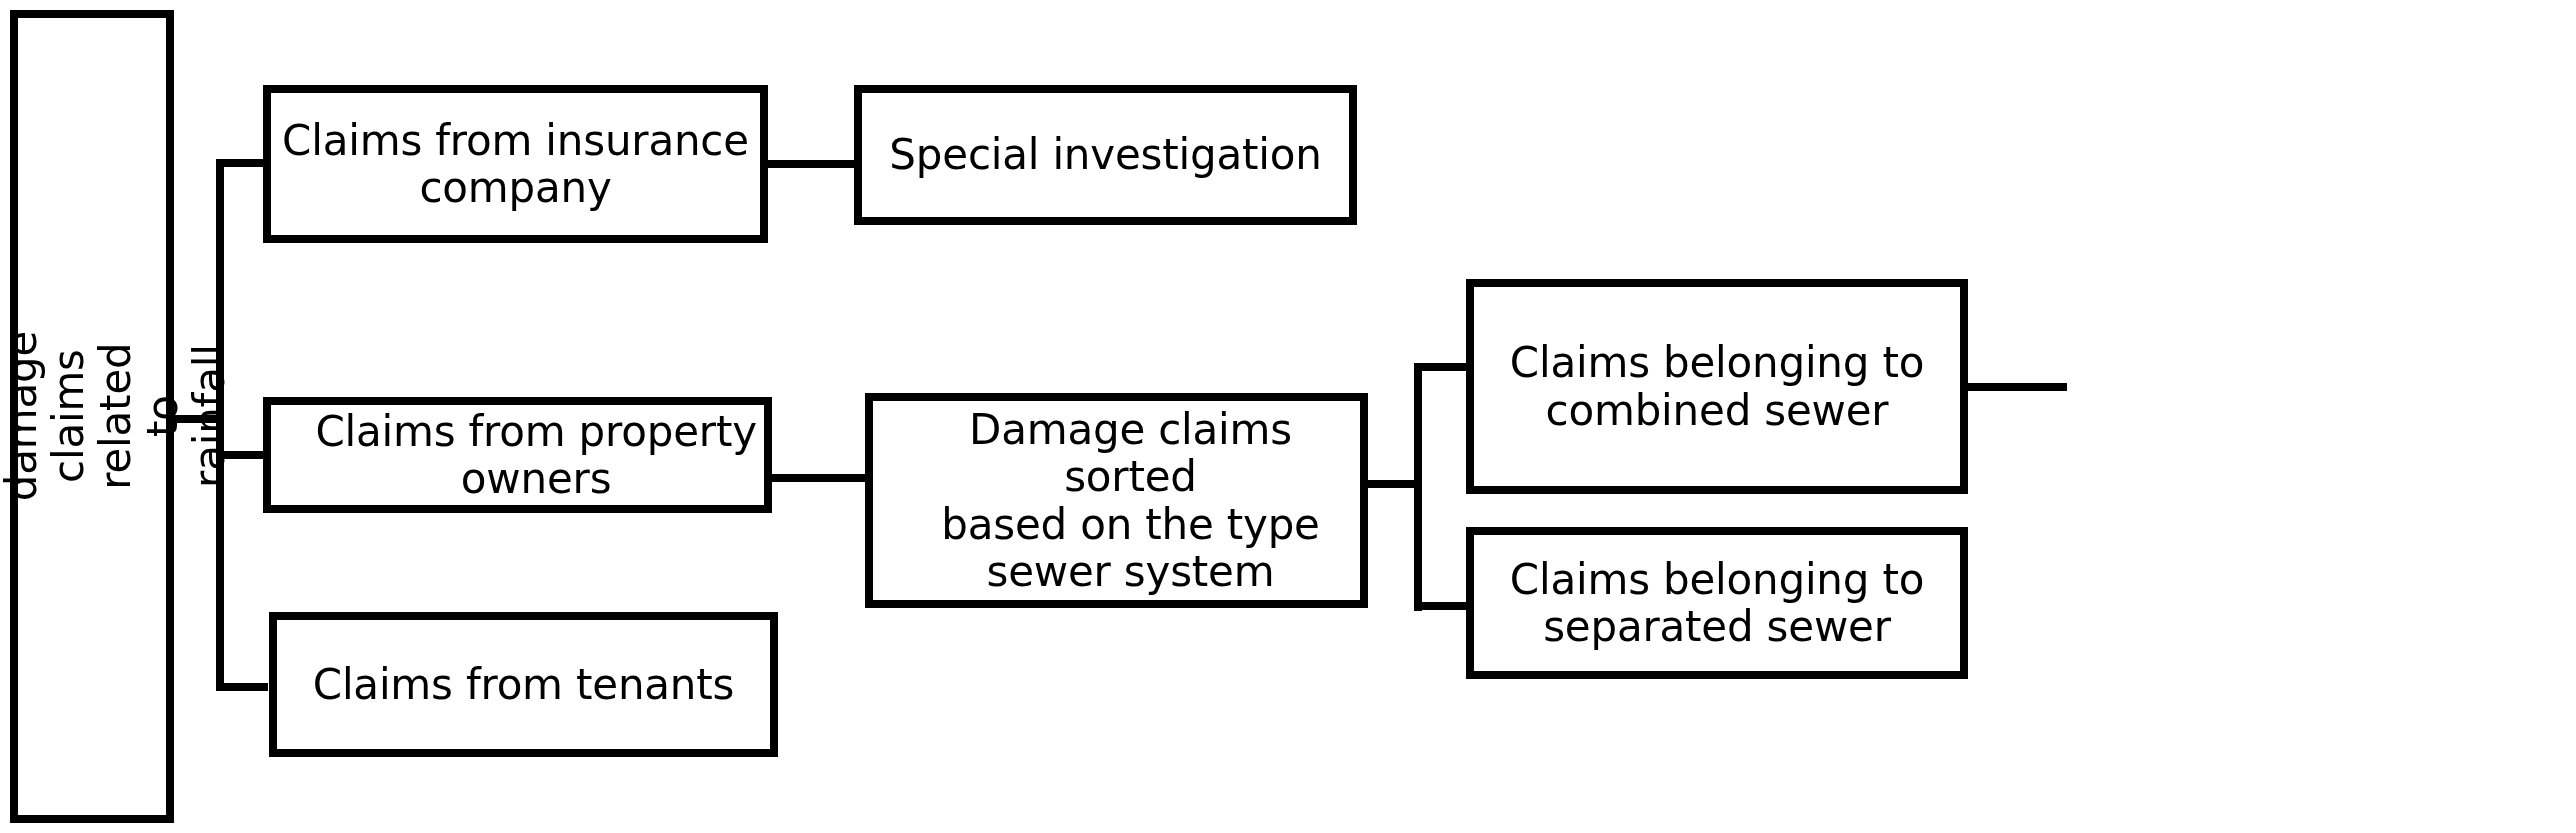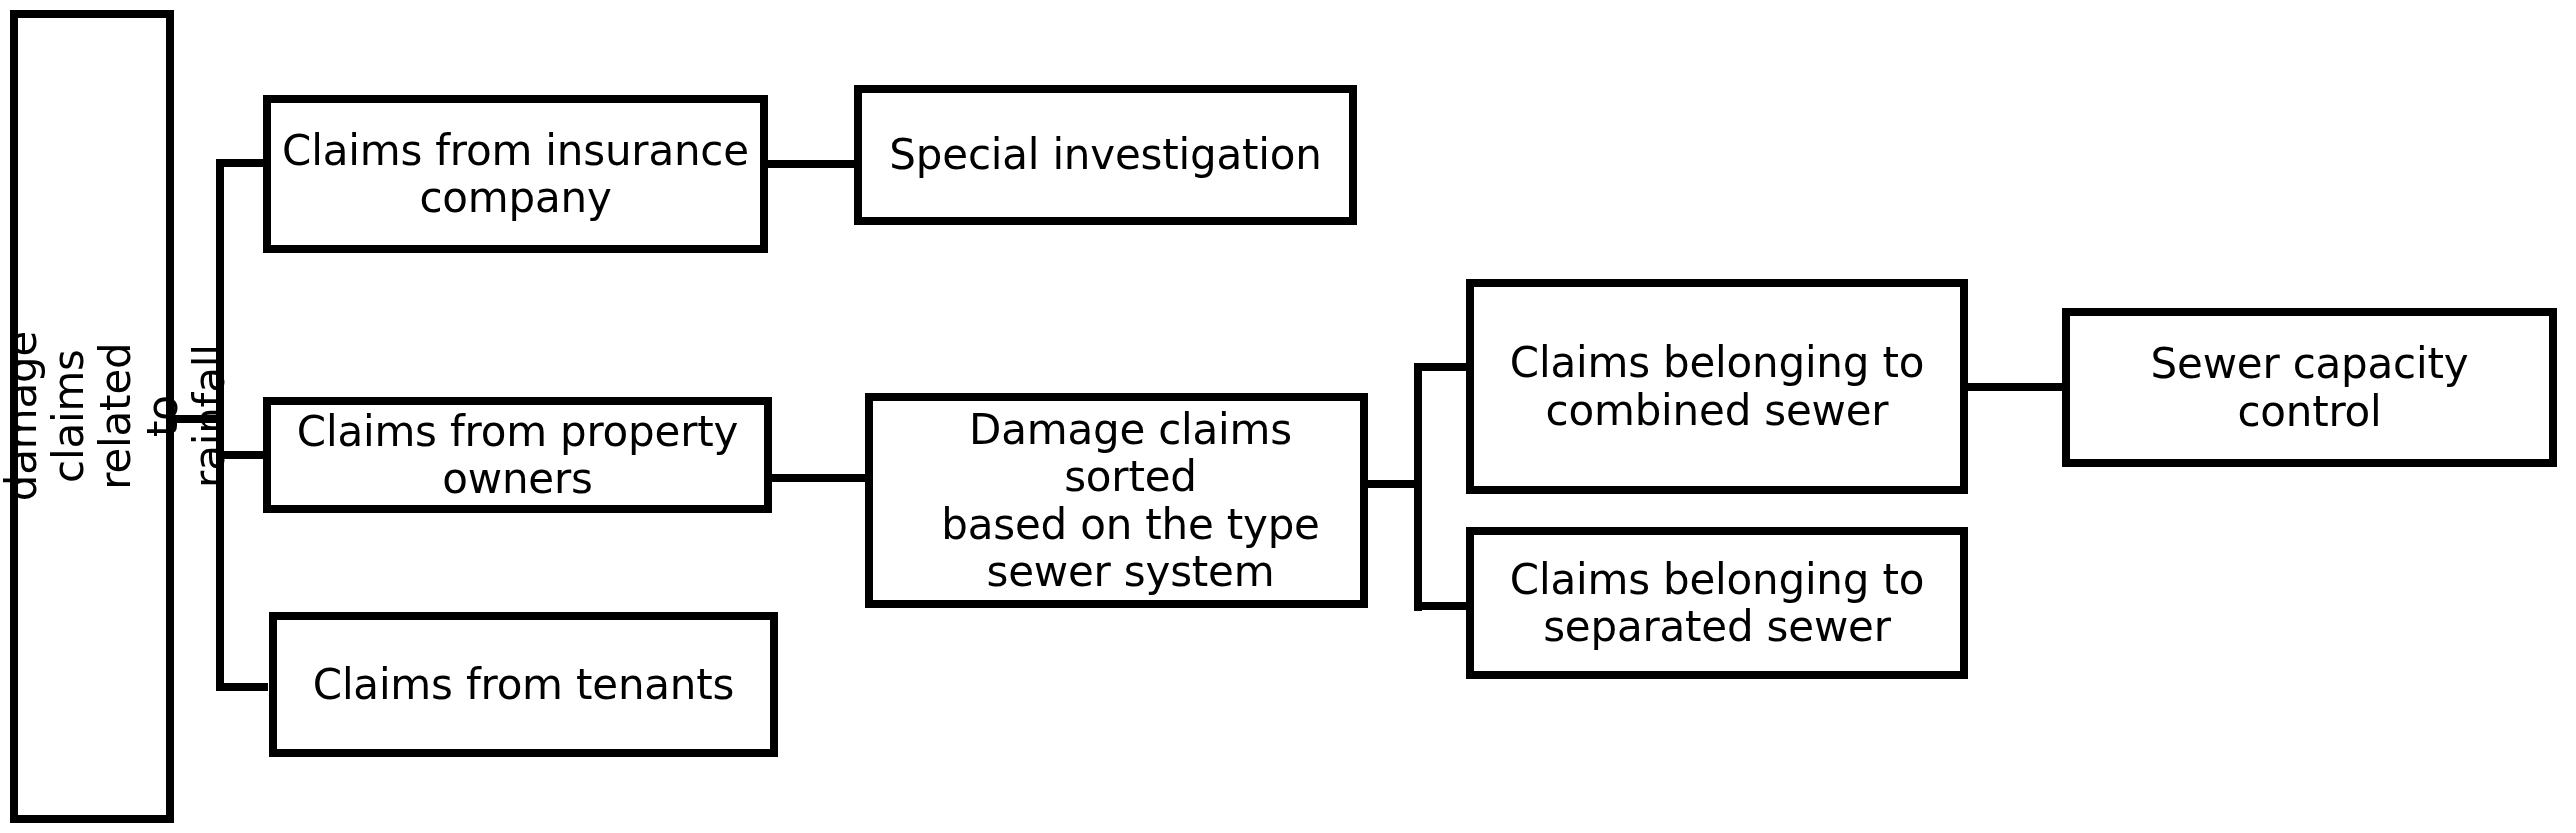--- a/index.html
+++ b/index.html
@@ -47,22 +47,22 @@
   }
   #root-node .label {
     transform: rotate(-90deg);
     white-space: pre-line;
     width: 790px;
     font-size: 42px;
     line-height: 1.12;
   }
 
   
-  #node-insurance   { left: 263px;  top: 95px; width: 505px;  height: 158px; }
-  #node-owners      { left: 263px;  top: 397px; width: 509px;  height: 116px; }
+  #node-insurance   { left: 263px;  top: 85px; width: 505px;  height: 158px; }
+  #node-owners      { left: 263px;  top: 397px; width: 509px;  height: 116px; justify-content: flex-end; }
   #node-tenants     { left: 269px;  top: 612px; width: 509px;  height: 145px; }
 
   
   #node-special     { left: 854px; top: 85px; width: 503px;  height: 140px; }
   #node-sorted      { left: 865px; top: 393px; width: 503px;  height: 215px; padding-left: 28px; }
 
   
   #node-combined    { left: 1466px; top: 279px; width: 502px;  height: 215px; }
   #node-separated   { left: 1466px; top: 527px; width: 502px;  height: 152px; }
 
@@ -136,19 +136,15 @@
   <div class="node" id="node-combined">
     <span class="label">Claims belonging to
 combined sewer</span>
   </div>
 
   <div class="node" id="node-separated">
     <span class="label">Claims belonging to
 separated sewer</span>
   </div>
 
-  <div class="node" id="node-capacity">
-    <span class="label">Sewer capacity
-control</span>
-  </div>
 
 </div>
 
 
 </body></html>

